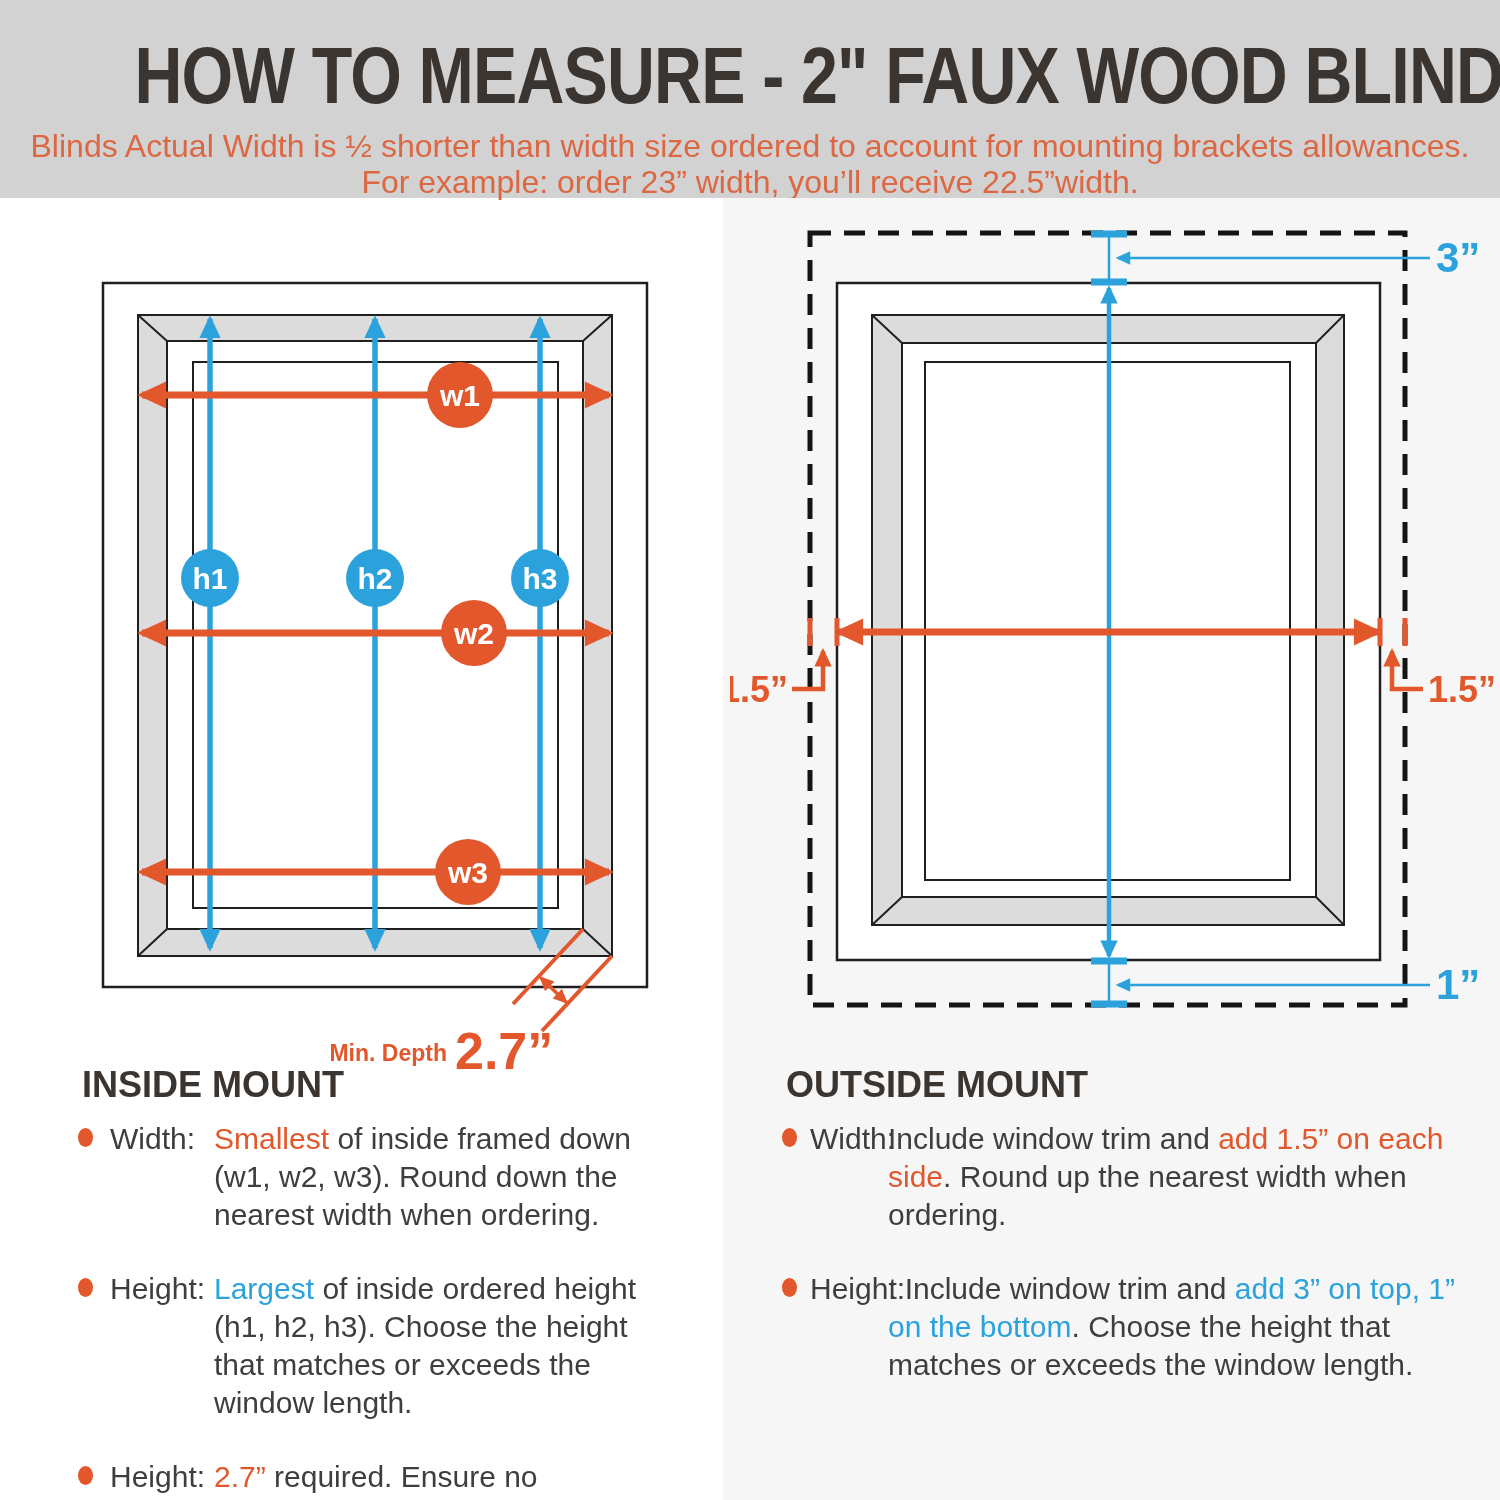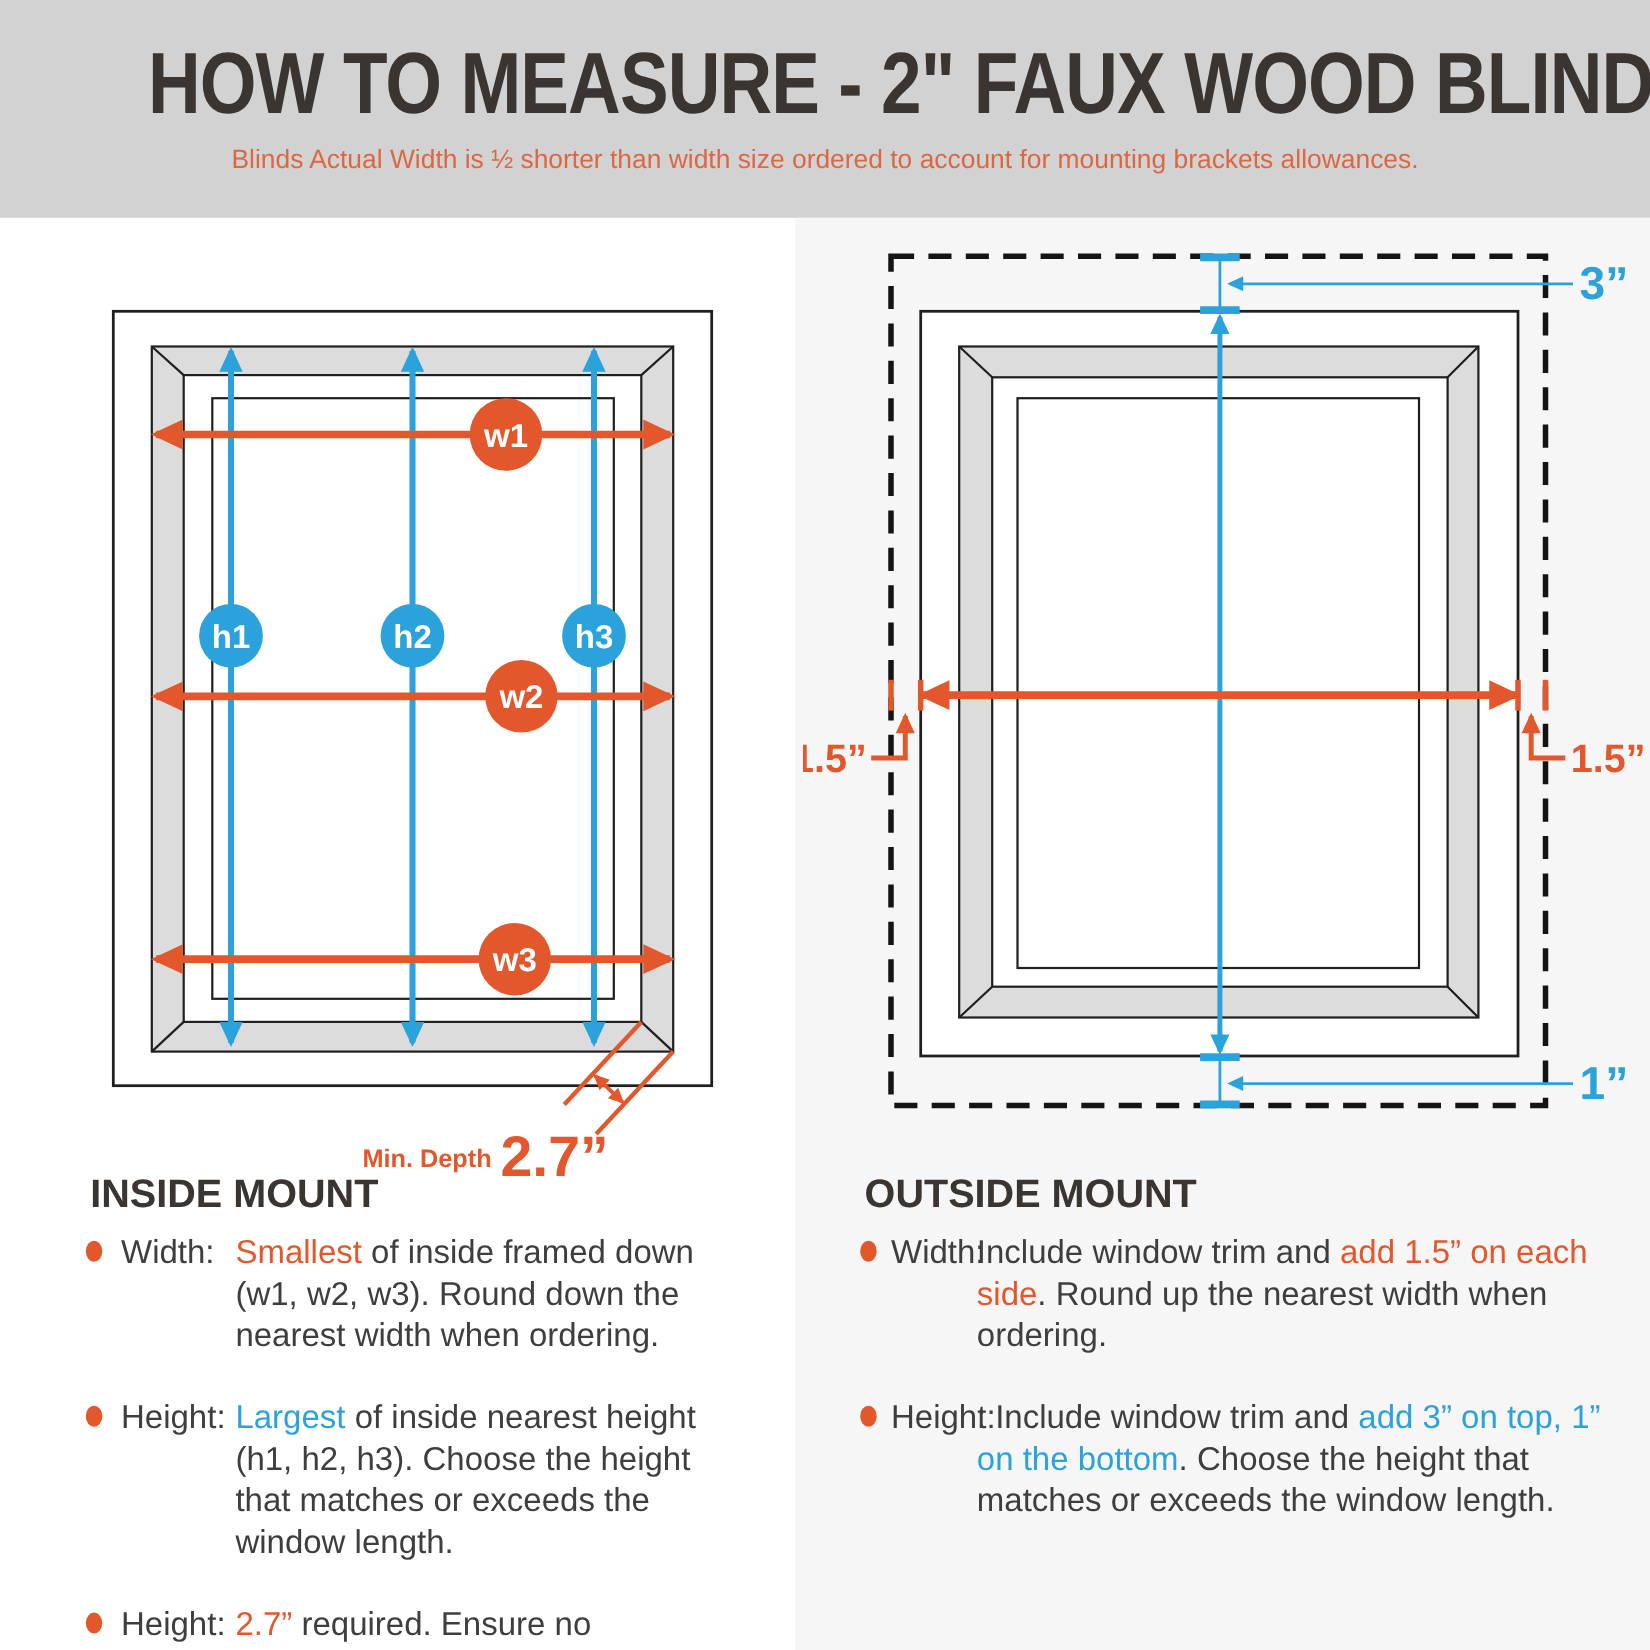--- a/index.html
+++ b/index.html
@@ -9,21 +9,21 @@
   *{box-sizing:border-box;margin:0;padding:0}
   html,body{width:1500px;height:1500px}
   body{position:relative;width:1500px;height:1500px;background:#fff;overflow:hidden;
        font-family:"Liberation Sans", sans-serif;color:var(--body)}
 
   
   .header{position:absolute;left:0;top:0;width:1500px;height:198px;background:var(--header_bg);text-align:center}
   .title{margin-top:30px;white-space:nowrap}
   .title-inner{display:inline-block;font-size:79px;font-weight:800;letter-spacing:-1px;
                color:var(--dark);transform:scaleX(.84)}
-  .sub{font-size:24px;line-height:36px;color:var(--orange_soft)}
+  .sub{font-size:32px;line-height:36px;color:var(--orange_soft)}
   .sub.first{margin-top:6px}
 
   
   .right-bg{position:absolute;left:723px;top:198px;width:777px;height:1302px;background:var(--panel_bg)}
 
   
   .diagram-inside{position:absolute;left:95px;top:272px}
   .diagram-outside{position:absolute;left:730px;top:215px}
   svg text{font-family:"Liberation Sans", sans-serif}
   .wline{fill:#fff;stroke:var(--line);stroke-width:2.5}
@@ -64,20 +64,21 @@
   .span-rest{grid-column:2/4}
 </style>
 </head>
 <body>
 
 <div class="page">
 
   <header class="header">
     <h1 class="title"><span class="title-inner">HOW TO MEASURE - 2" FAUX WOOD BLINDS</span></h1>
     <p class="sub first">Blinds Actual Width is ½ shorter than width size ordered to account for mounting brackets allowances.</p>
+    <p class="sub">For example: order 23” width, you’ll receive 22.5”width.</p>
   </header>
 
   <div class="right-bg"></div>
 
   <svg class="diagram-inside" width="580" height="800" viewBox="0 0 580 800">
     <defs>
       <marker id="ah-o" viewBox="0 0 10 10" refX="8" refY="5" markerWidth="4.6" markerHeight="4.6" orient="auto-start-reverse" markerUnits="strokeWidth">
         <path d="M0.5,0.8 L9.5,5 L0.5,9.2 Z" class="f-o"></path>
       </marker>
       <marker id="ah-b" viewBox="0 0 10 10" refX="8" refY="5" markerWidth="4.6" markerHeight="4.6" orient="auto-start-reverse" markerUnits="strokeWidth">
@@ -189,21 +190,21 @@
 
     <div class="bullet">
       <span class="dot"></span>
       <span class="label">Width:</span>
       <p class="txt"><span></span><b class="em" data-color="orange">Smallest</b><span> of inside framed down (w1, w2, w3). Round down the nearest width when ordering.</span></p>
     </div>
 
     <div class="bullet">
       <span class="dot"></span>
       <span class="label">Height:</span>
-      <p class="txt"><span></span><b class="em" data-color="blue">Largest</b><span> of inside nearest height (h1, h2, h3). Choose the height that matches or exceeds the window length.</span></p>
+      <p class="txt"><span></span><b class="em" data-color="blue">Largest</b><span> of inside ordered height (h1, h2, h3). Choose the height that matches or exceeds the window length.</span></p>
     </div>
 
     <div class="bullet">
       <span class="dot"></span>
       <span class="label">Height:</span>
       <p class="txt"><span></span><b class="em" data-color="orange">2.7”</b><span> required. Ensure no obstacles.</span></p>
     </div>
   </section>
 
   <section class="text-col outside">

